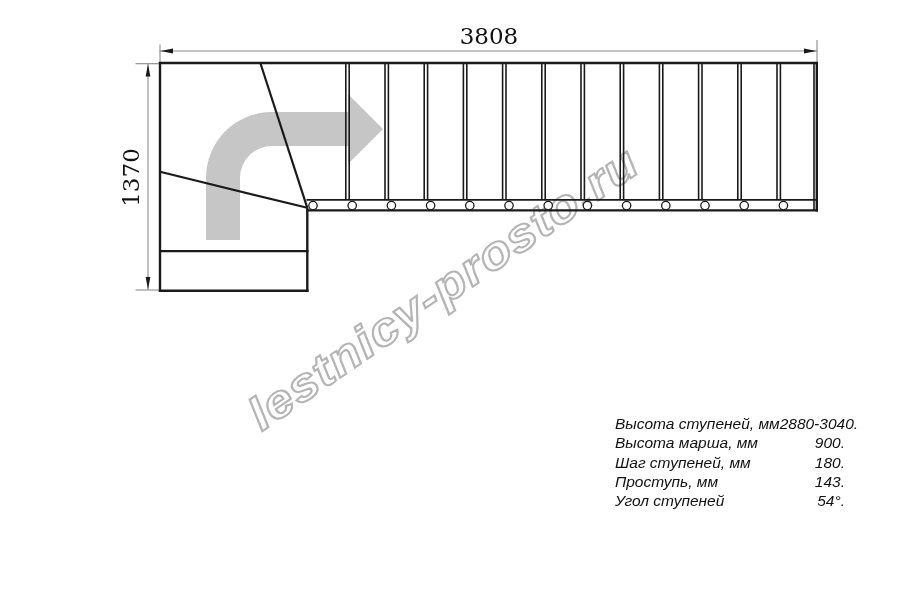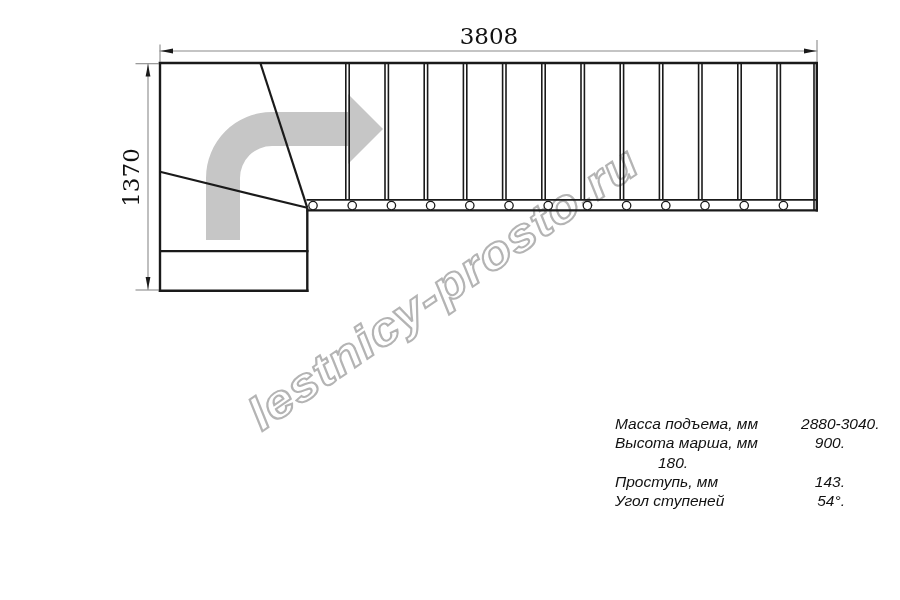--- a/index.html
+++ b/index.html
@@ -23,21 +23,21 @@
     font-weight:bold;font-style:italic;font-size:46px;letter-spacing:1px;
     fill:none;stroke:var(--wm,#b4b4b4);stroke-width:2px;
   }
   
   .specs{
     position:absolute;left:615px;top:414px;width:230px;
     font-style:italic;font-size:15.5px;line-height:19.3px;color:#111;
   }
   .spec-row{display:flex;justify-content:space-between;white-space:nowrap;}
   .spec-label{text-align:left;}
-  .spec-value{text-align:center;margin-left:43px;}
+  .spec-value{text-align:center;}
 </style>
 </head>
 <body>
 
 <div id="stage">
 
   <svg width="900" height="600" viewBox="0 0 900 600">
 
     <g>
       <text class="wmtext" transform="translate(452,301) rotate(-34.5)" text-anchor="middle" textLength="462" lengthAdjust="spacingAndGlyphs">lestnicy-prosto.ru</text>
@@ -118,28 +118,29 @@
       <line class="dimline" x1="135.5" y1="63.7" x2="159" y2="63.7"></line>
       <line class="dimline" x1="135.5" y1="290" x2="159" y2="290"></line>
       <polygon class="dimarrow" points="148,64.2 145.6,76.5 150.4,76.5"></polygon>
       <polygon class="dimarrow" points="148,289.3 145.6,277 150.4,277"></polygon>
       <text class="dimtext" transform="translate(138.5,177.5) rotate(-90)" text-anchor="middle">1370</text>
     </g>
   </svg>
 
   <div class="specs">
     <div class="spec-row">
-      <span class="spec-label">Масса подъема, мм</span>
+      <span class="spec-label">Высота ступеней, мм</span>
       <span class="spec-value">2880-3040.</span>
     </div>
     <div class="spec-row">
       <span class="spec-label">Высота марша, мм</span>
       <span class="spec-value">900.</span>
     </div>
     <div class="spec-row">
+      <span class="spec-label">Шаг ступеней, мм</span>
       <span class="spec-value">180.</span>
     </div>
     <div class="spec-row">
       <span class="spec-label">Проступь, мм</span>
       <span class="spec-value">143.</span>
     </div>
     <div class="spec-row">
       <span class="spec-label">Угол ступеней</span>
       <span class="spec-value">54°.</span>
     </div>

